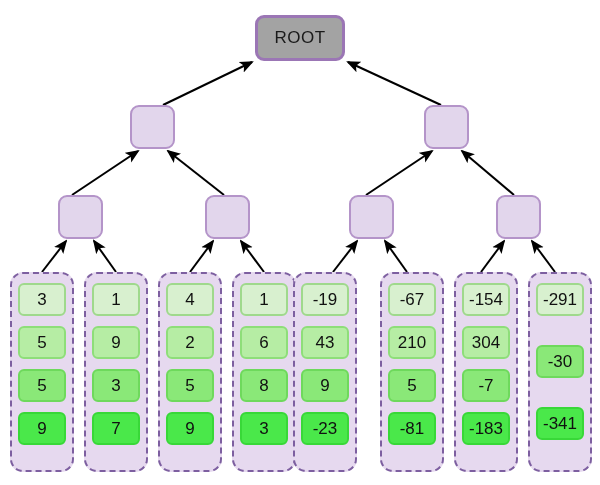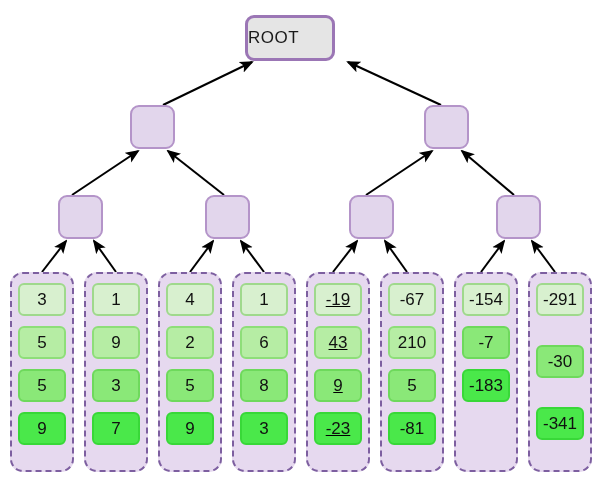--- a/index.html
+++ b/index.html
@@ -23,30 +23,31 @@
     left: 0;
     top: 0;
     width: 600px;
     height: 485px;
     pointer-events: none;
   }
 
   
   .root-node {
     position: absolute;
-    left: 245px;
+    left: 255px;
     top: 15px;
     width: 90px;
     height: 46px;
     box-sizing: border-box;
-    background: #e5e5e5;
+    background: #a3a3a3;
     border: 3px solid #9b76b5;
     border-radius: 9px;
     display: flex;
     align-items: center;
+    justify-content: center;
     z-index: 4;
   }
   .root-label {
     font-size: 17px;
     color: #1a1a1a;
     letter-spacing: 0.5px;
   }
 
   
   .inode {
@@ -153,34 +154,35 @@
         <div class="leaf-cell r1">2</div>
         <div class="leaf-cell r2">5</div>
         <div class="leaf-cell r3">9</div>
       </div>
       <div class="leaf-col" style="left: 232px;">
         <div class="leaf-cell r0">1</div>
         <div class="leaf-cell r1">6</div>
         <div class="leaf-cell r2">8</div>
         <div class="leaf-cell r3">3</div>
       </div>
-      <div class="leaf-col" style="left: 306px; text-decoration: underline;">
+      <div class="leaf-col" style="left: 293px;">
         <div class="leaf-cell r0">-19</div>
         <div class="leaf-cell r1">43</div>
         <div class="leaf-cell r2">9</div>
         <div class="leaf-cell r3">-23</div>
       </div>
       <div class="leaf-col" style="left: 380px; text-align: center;">
         <div class="leaf-cell r0">-67</div>
         <div class="leaf-cell r1">210</div>
         <div class="leaf-cell r2">5</div>
         <div class="leaf-cell r3">-81</div>
       </div>
       <div class="leaf-col" style="left: 454px;">
         <div class="leaf-cell r0">-154</div>
+        <div class="leaf-cell r1">304</div>
         <div class="leaf-cell r2">-7</div>
         <div class="leaf-cell r3">-183</div>
       </div>
       <div class="leaf-col" style="left: 528px; gap: 19px;">
         <div class="leaf-cell r0">-291</div>
         <div class="leaf-cell r2">-30</div>
         <div class="leaf-cell r3">-341</div>
       </div>
     </div>
 

